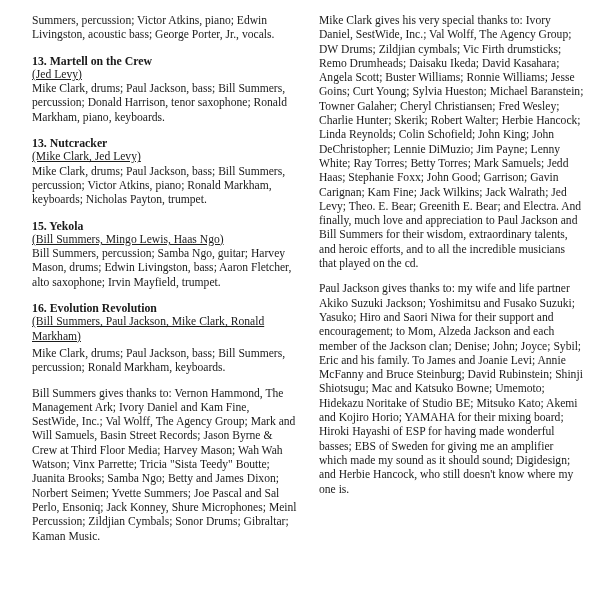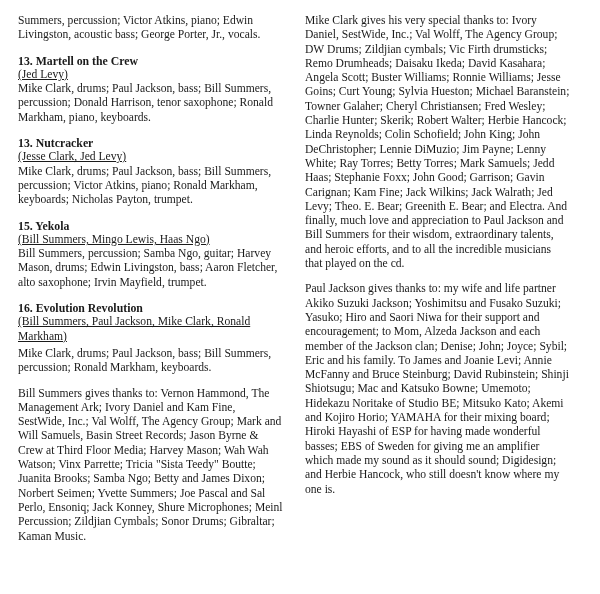--- a/index.html
+++ b/index.html
@@ -14,20 +14,21 @@
     color: #1a1a1a;
     overflow: hidden;
   }
   .page {
     box-sizing: border-box;
     width: 600px;
     height: 594px;
     padding: 14px 16px 10px 18px;
     display: flex;
     gap: 22px;
+    justify-content: flex-end;
   }
   .col {
     width: 265px;
     flex: 0 0 265px;
   }
   .blk {
     margin: 0 0 11px 0;
   }
   p {
     margin: 0;
@@ -84,21 +85,21 @@
       </p>
       <p class="sub">(Jed Levy)</p>
       <p class="body">Mike Clark, drums; Paul Jackson, bass; Bill Summers, percussion; Donald Harrison, tenor saxophone; Ronald Markham, piano, keyboards.</p>
     </div>
 
     <div class="blk">
       <p class="hdr">
         <span class="num">13.</span>
         <span class="title">Nutcracker</span>
       </p>
-      <p class="sub">(Jesse Clark, Jed Levy)</p>
+      <p class="sub">(Mike Clark, Jed Levy)</p>
       <p class="body">Mike Clark, drums; Paul Jackson, bass; Bill Summers, percussion; Victor Atkins, piano; Ronald Markham, keyboards; Nicholas Payton, trumpet.</p>
     </div>
 
     <div class="blk">
       <p class="hdr">
         <span class="num">15.</span>
         <span class="title">Yekola</span>
       </p>
       <p class="sub">(Bill Summers, Mingo Lewis, Haas Ngo)</p>
       <p class="body">Bill Summers, percussion; Samba Ngo, guitar; Harvey Mason, drums; Edwin Livingston, bass; Aaron Fletcher, alto saxophone; Irvin Mayfield, trumpet.</p>

